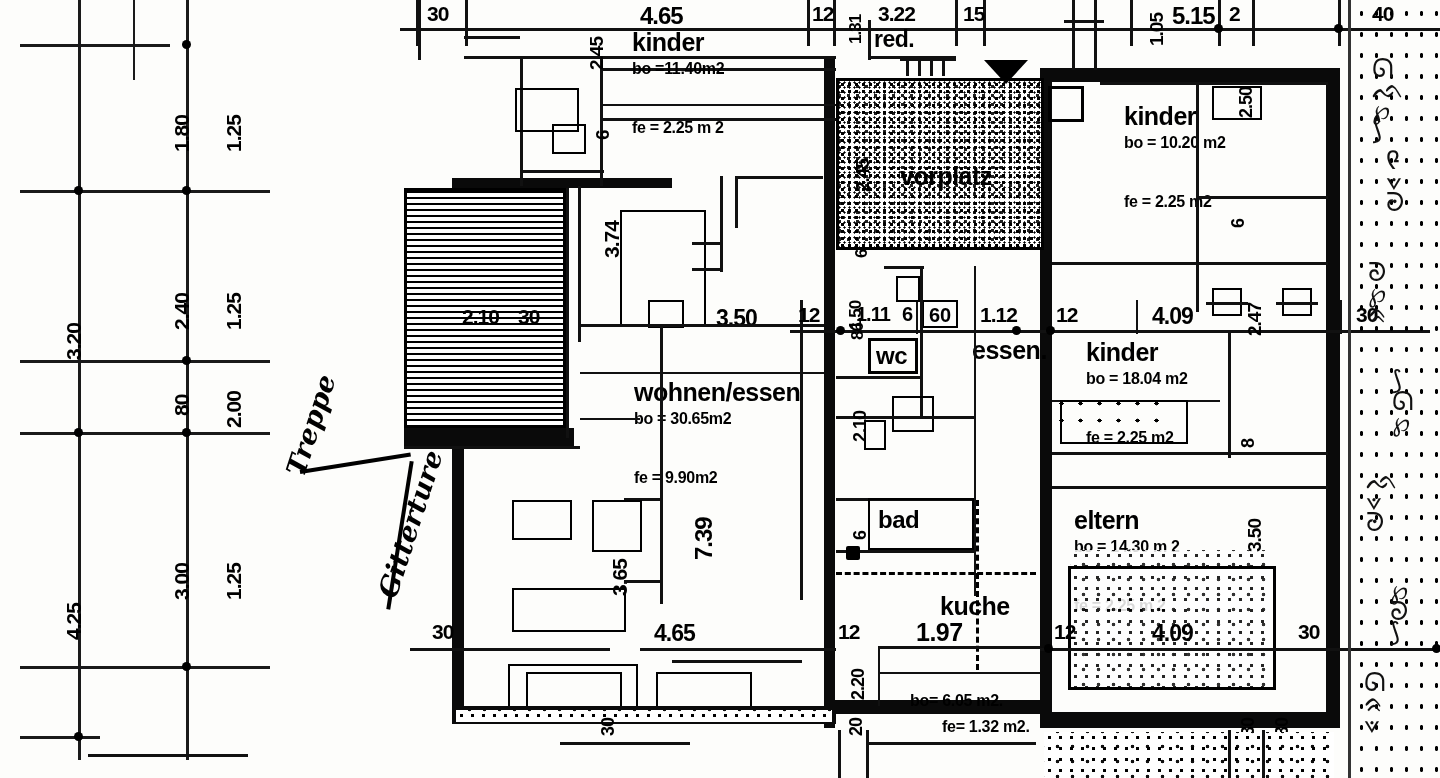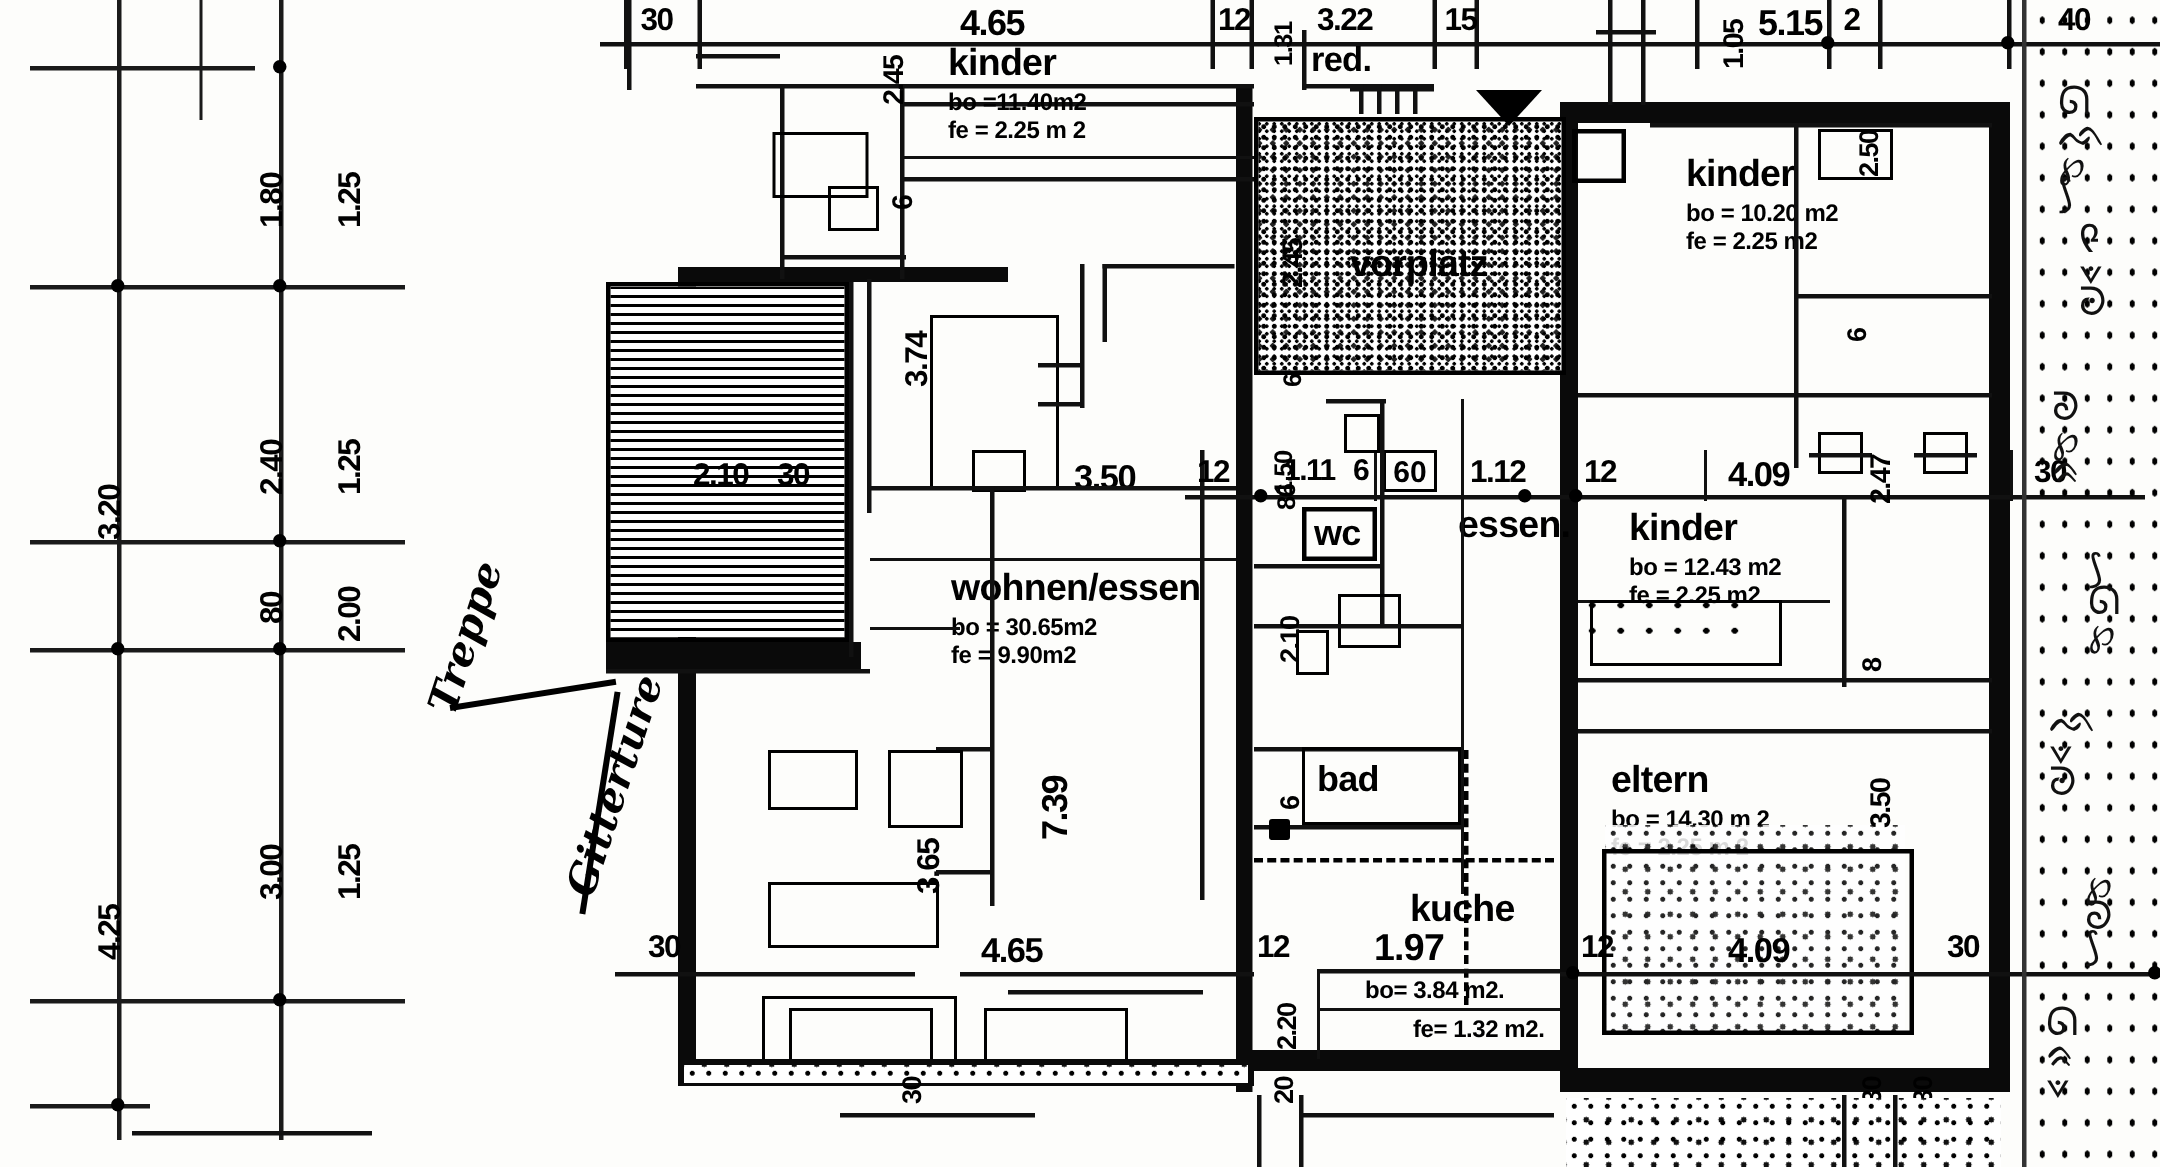--- a/index.html
+++ b/index.html
@@ -17,21 +17,21 @@
   .vl{width:2px;}
   .thin{background:#1a1a1a;}
   .wall{position:absolute;background:#0a0a0a;}
   .lbl{position:absolute;white-space:nowrap;font-family:"Liberation Sans",sans-serif;
        font-weight:700;color:#000;letter-spacing:-0.5px;}
   .dim{position:absolute;white-space:nowrap;font-family:"Liberation Sans",sans-serif;
        font-weight:700;font-size:21px;color:#000;letter-spacing:-1px;}
   .dimv{transform-origin:left top;transform:rotate(-90deg);}
   .room{position:absolute;}
   .rname{font-size:25px;font-weight:700;letter-spacing:-0.5px;}
-  .rarea{font-size:16px;font-weight:700;letter-spacing:-0.3px;line-height:1.18;}
+  .rarea{font-size:16px;font-weight:700;letter-spacing:-0.3px;line-height:1.18;margin-top:40px;}
   .node{position:absolute;width:9px;height:9px;background:#000;border-radius:50%;}
   
   .hatch{
     position:absolute;
     background:repeating-linear-gradient(to bottom,#000 0px,#000 2px,#fff 2px,#fff 6px);
     border:3px solid #000;
     box-sizing:border-box;
   }
   
   .stipple{
@@ -290,21 +290,21 @@
   <div class="ln vl" style="left:920px;top:266px;width:3px;height:150px;"></div>
   <div class="ln hl" style="left:884px;top:266px;width:40px;height:3px;"></div>
   <div class="boxfurn" style="left:896px;top:276px;width:24px;height:26px;"></div>
   <div class="boxfurn" style="left:892px;top:396px;width:42px;height:36px;"></div>
   <div class="boxfurn" style="left:864px;top:420px;width:22px;height:30px;"></div>
   <div class="ln hl" style="left:836px;top:416px;width:140px;height:3px;"></div>
   <div class="ln vl" style="left:974px;top:266px;width:2px;height:330px;"></div>
 
   <div class="room lbl" style="left:1086px;top:338px;">
     <div class="rname">kinder</div>
-    <div class="rarea" style="margin-top:3px;">bo = 12.43 m2</div>
+    <div class="rarea" style="margin-top:3px;">bo = 18.04 m2</div>
     <div class="rarea">fe =  2.25 m2</div>
   </div>
   <div class="dim dimv" style="left:1244px;top:336px;font-size:19px;">2.47</div>
   <div class="dim dimv" style="left:1238px;top:448px;font-size:18px;">8</div>
   <div class="ln hl" style="left:1052px;top:400px;width:168px;height:2px;"></div>
   <div class="ln hl" style="left:1052px;top:452px;width:276px;height:3px;"></div>
   <div class="ln vl" style="left:1228px;top:332px;width:3px;height:126px;"></div>
   <div class="boxfurn" style="left:1060px;top:400px;width:128px;height:44px;"></div>
   <div class="speckle" style="left:1050px;top:392px;width:120px;height:40px;"></div>
   <div class="ln hl" style="left:1052px;top:486px;width:276px;height:3px;"></div>
@@ -323,21 +323,21 @@
     <div class="rname">eltern</div>
     <div class="rarea" style="margin-top:3px;">bo = 14.30 m 2</div>
     <div class="rarea">fe =  2.25 m 2</div>
   </div>
   <div class="stipple-light" style="left:1070px;top:550px;width:200px;height:140px;opacity:0.85;"></div>
   <div class="boxfurn2" style="left:1068px;top:566px;width:208px;height:124px;"></div>
   <div class="dim dimv" style="left:1244px;top:552px;font-size:19px;">3.50</div>
 
   <div class="lbl rname" style="left:940px;top:592px;">kuche</div>
   <div class="lbl" style="left:916px;top:618px;font-size:25px;font-weight:700;">1.97</div>
-  <div class="lbl rarea" style="left:910px;top:652px;">bo=  3.84 m2.</div>
+  <div class="lbl rarea" style="left:910px;top:652px;">bo=  6.05 m2.</div>
   <div class="lbl rarea" style="left:942px;top:678px;">fe=  1.32 m2.</div>
   <div class="ln hl" style="left:880px;top:646px;width:160px;height:3px;"></div>
   <div class="ln hl" style="left:880px;top:672px;width:160px;height:2px;"></div>
   <div class="ln vl" style="left:878px;top:646px;width:2px;height:60px;"></div>
   <div class="dim dimv" style="left:848px;top:700px;font-size:18px;">2.20</div>
 
   <div class="ln hl" style="left:410px;top:648px;width:200px;height:3px;"></div>
   <div class="ln hl" style="left:640px;top:648px;width:196px;height:3px;"></div>
   <div class="ln hl" style="left:1040px;top:648px;width:400px;height:3px;"></div>
   <div class="dim" style="left:432px;top:620px;">30</div>

